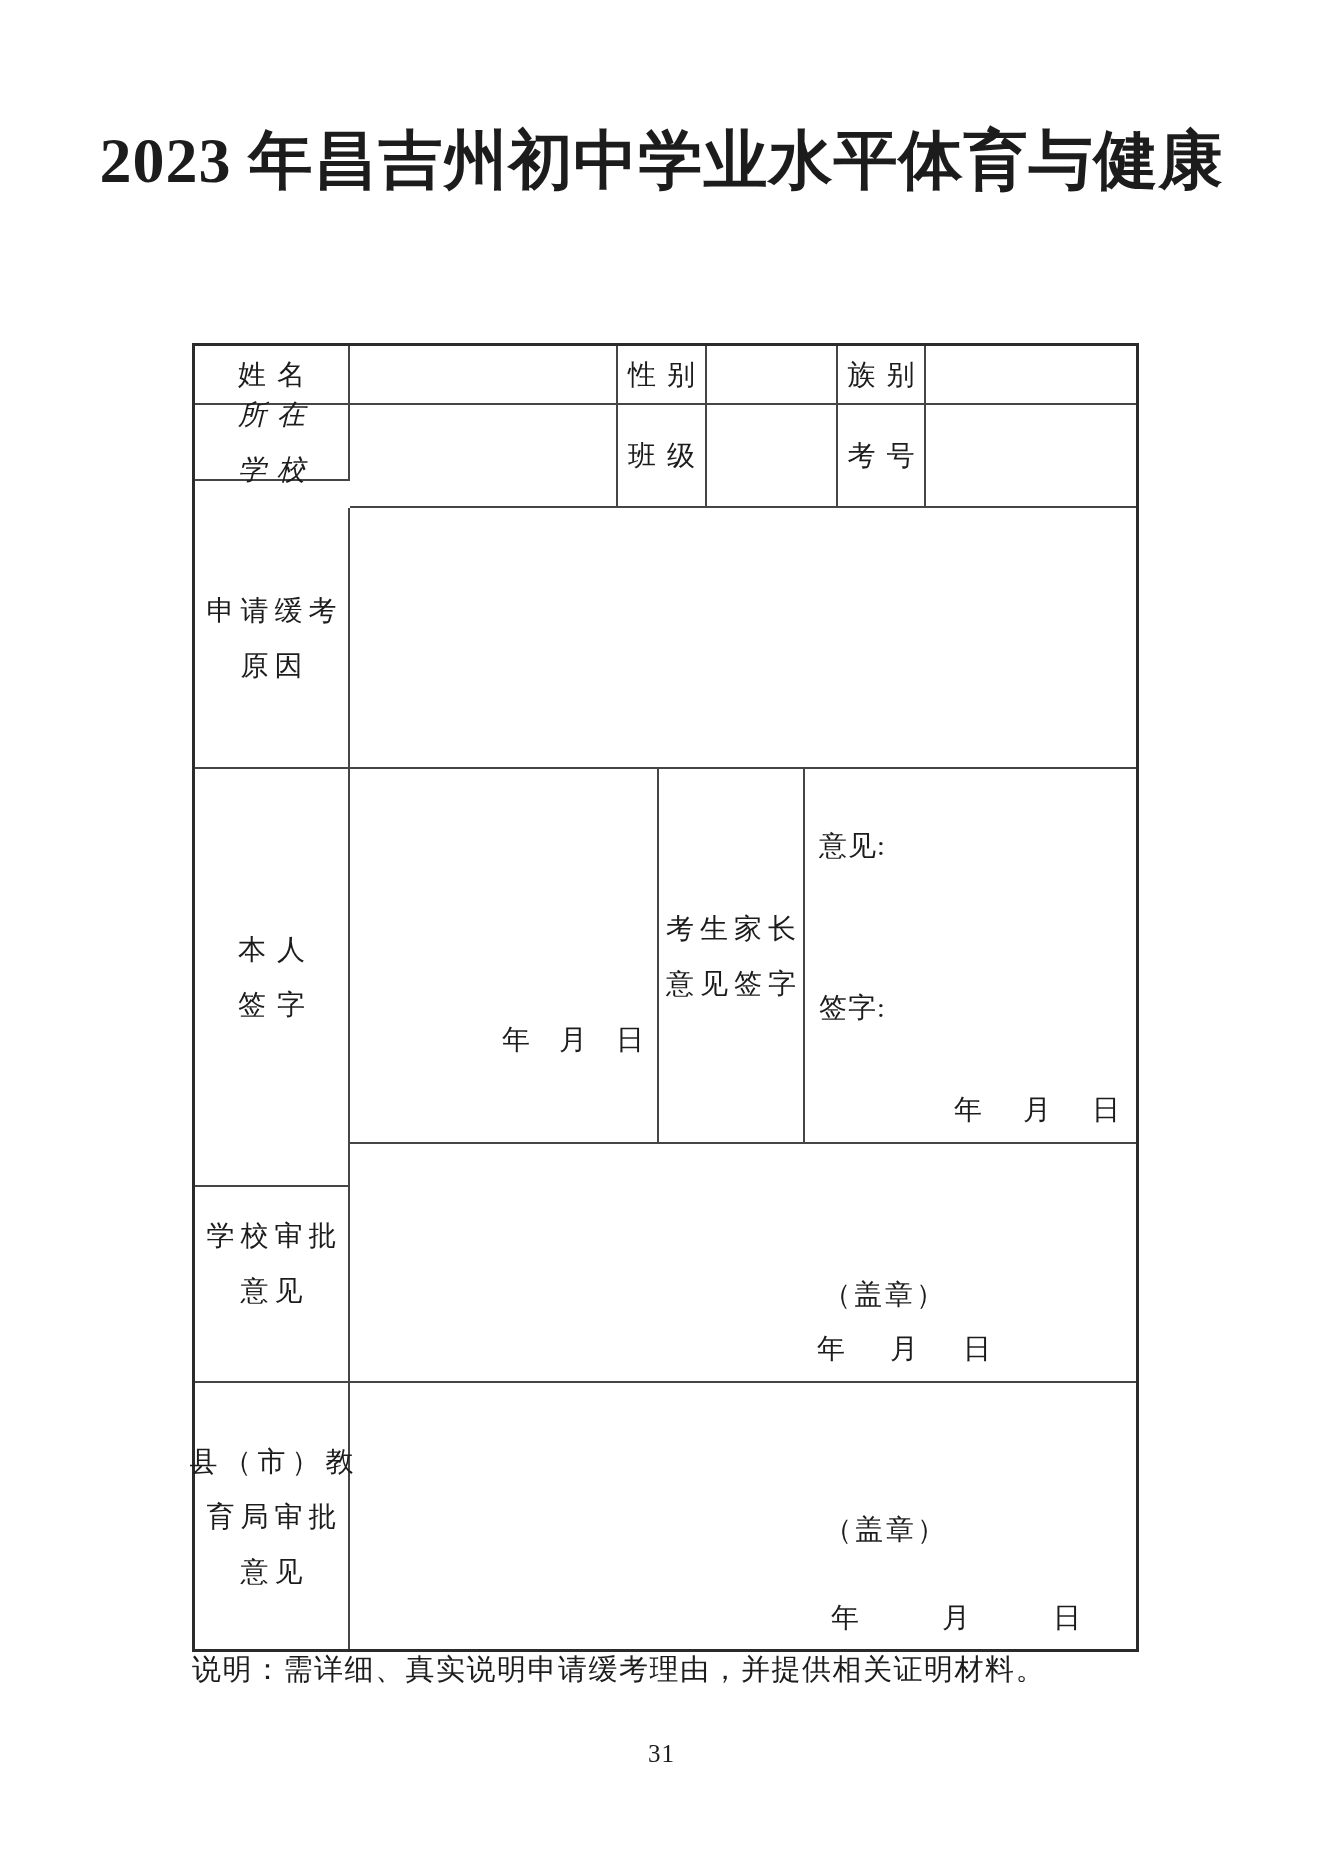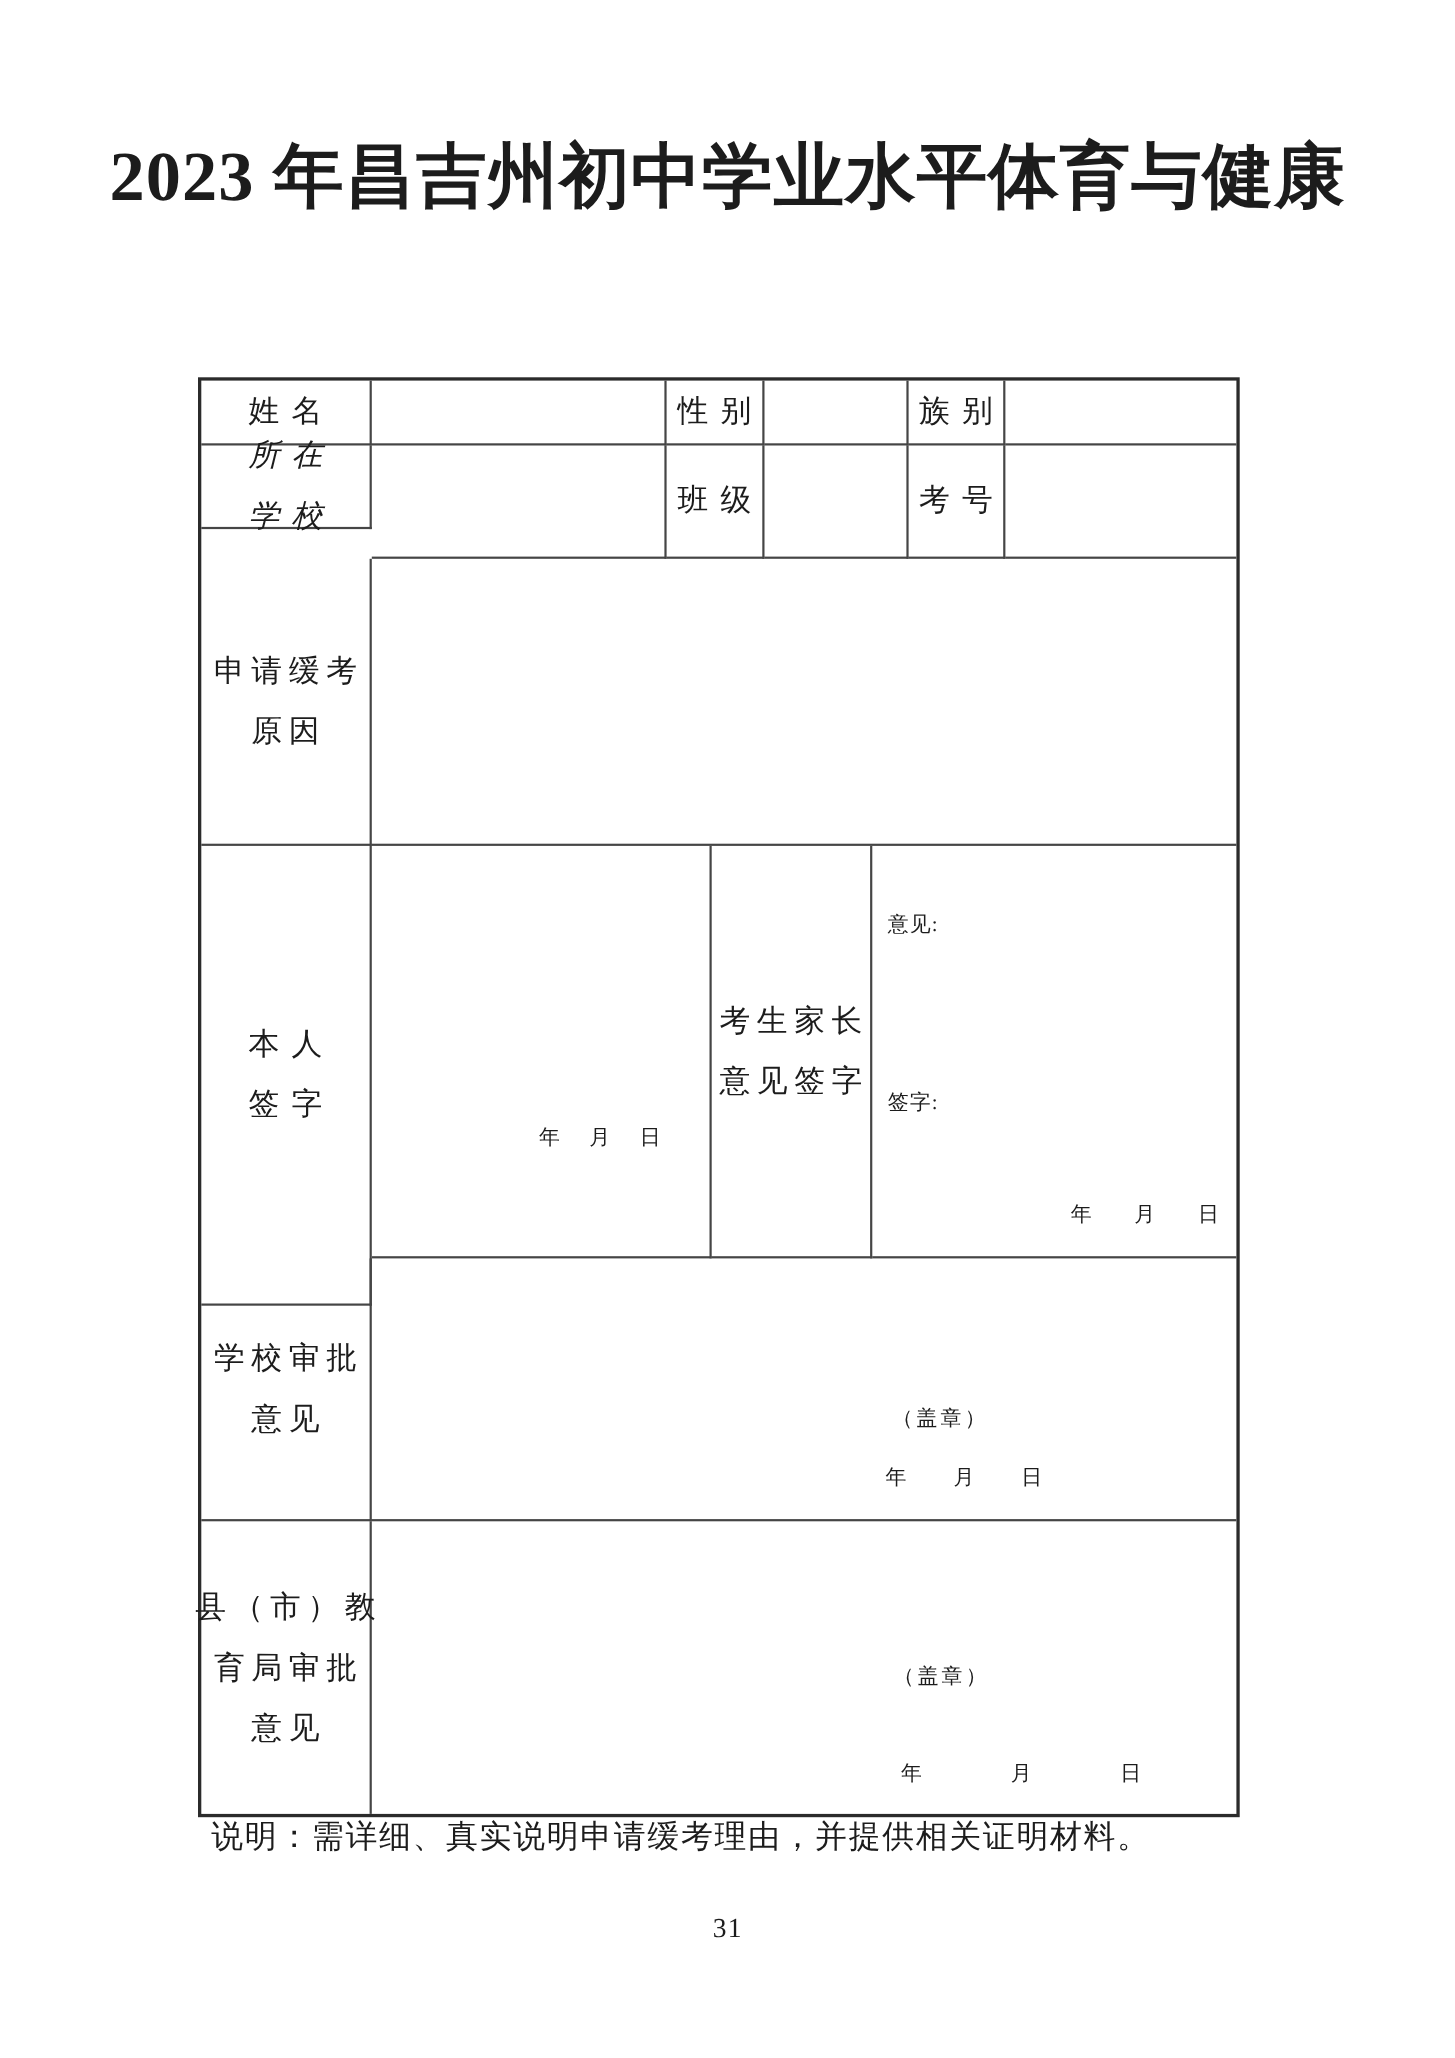--- a/index.html
+++ b/index.html
@@ -11,21 +11,21 @@
     font-family:"Liberation Serif","DejaVu Serif",serif;
     color:#1c1c1c;
     overflow:hidden;
   }
   .title{
     position:absolute;left:0;top:132px;width:100%;
     text-align:center;font-weight:700;
     font-size:64px;line-height:58px;letter-spacing:1px;
   }
   .ftable{
-    position:absolute;left:180px;top:343px;
+    position:absolute;left:192px;top:343px;
     width:941px;height:1303px;
     border:3px solid #2b2b2b;
     box-sizing:content-box;
     text-align:center;
   }
   .cell{
     position:absolute;box-sizing:border-box;
     border-right:2px solid #454545;
     border-bottom:2px solid #454545;
     background:transparent;
@@ -33,21 +33,21 @@
   .cell.no-r{border-right:none;}
   .cell.no-b{border-bottom:none;}
   .label-cell{
     display:flex;flex-direction:column;
     align-items:center;justify-content:center;
     font-size:28px;line-height:55px;
     letter-spacing:6px;text-indent:6px;
     white-space:nowrap;
   }
   .label-2ch{letter-spacing:11px;text-indent:11px;}
-  .pos{position:absolute;font-size:19px;white-space:nowrap;}
+  .pos{position:absolute;font-size:28px;white-space:nowrap;}
   .date-self{left:152px;top:252px;word-spacing:20px;letter-spacing:1px;}
   .opinion-label{left:14px;top:58px;letter-spacing:1px;}
   .sign-label{left:14px;top:220px;letter-spacing:1px;}
   .date-parent{right:16px;top:322px;word-spacing:34px;}
   .seal-school{left:473px;top:132px;letter-spacing:3px;}
   .date-school{left:467px;top:186px;word-spacing:38px;}
   .seal-bureau{left:474px;top:128px;letter-spacing:3px;}
   .date-bureau{left:481px;top:216px;word-spacing:76px;}
   .note{
     position:absolute;left:192px;top:1650px;

